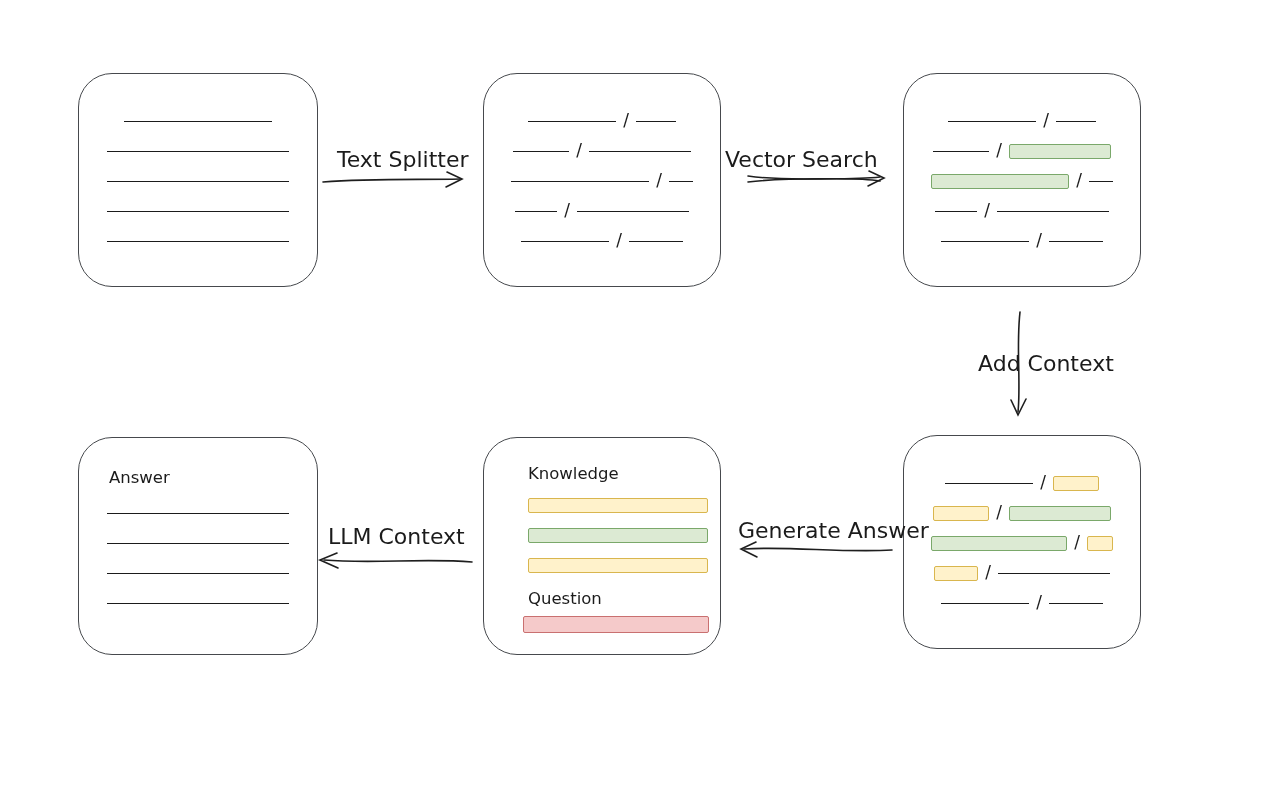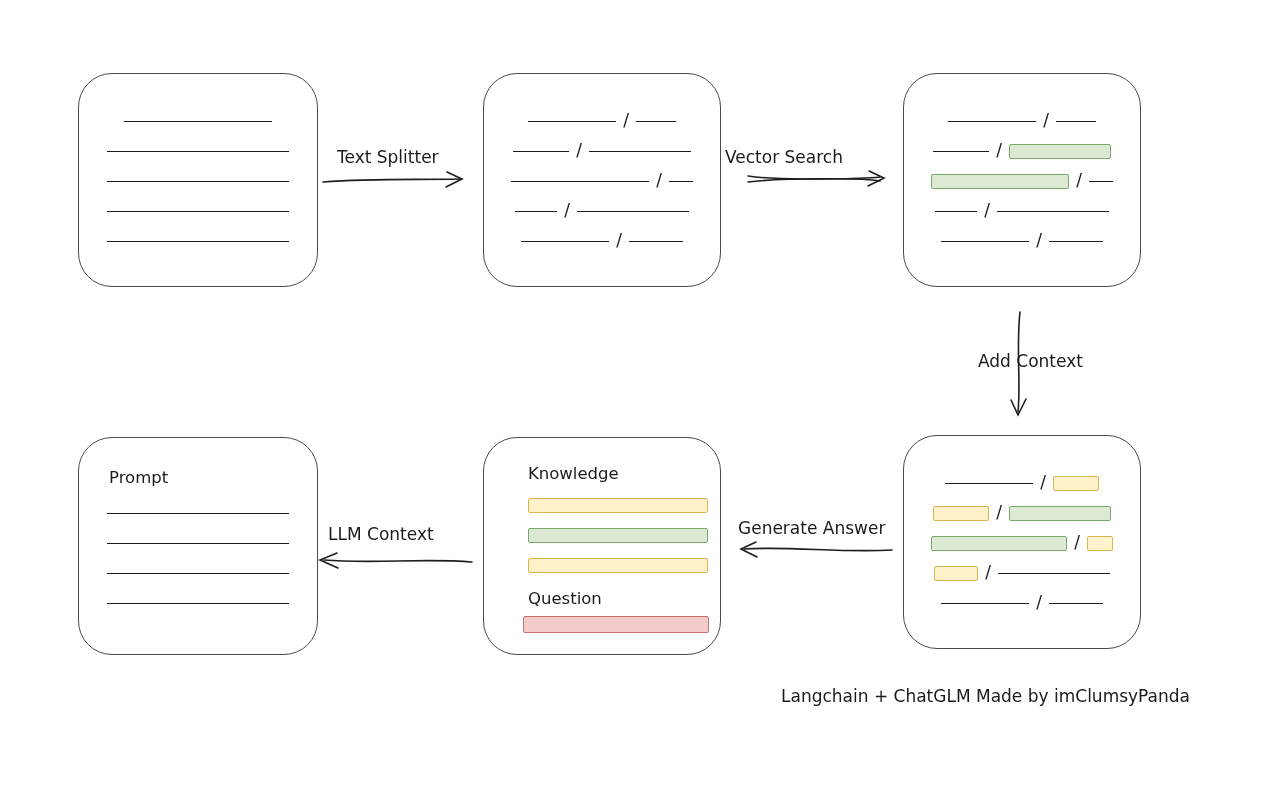--- a/index.html
+++ b/index.html
@@ -1,21 +1,21 @@
 <!DOCTYPE html>
 <html style="--ink: #1b1b1b; --box-border: #46494d; --green-fill: #dcead3; --green-border: #7aa86a; --yellow-fill: #fff2cb; --yellow-border: #d9b64e; --red-fill: #f5caca; --red-border: #c97070;"><head>
 <meta charset="utf-8">
 <style>
   *{margin:0;padding:0;box-sizing:border-box}
   html,body{background:#fff}
   body{font-family:"DejaVu Sans",sans-serif;width:1262px;height:792px;overflow:hidden}
   .canvas{position:relative;width:1262px;height:792px;background:#fff}
   .arrow-layer{position:absolute;left:0;top:0;width:1262px;height:792px;pointer-events:none}
   .panel{position:absolute;border:1.7px solid var(--box-border,#46494d);border-radius:34px;background:#fff}
-  .arrow-label{position:absolute;font-size:17px;color:var(--ink,#1b1b1b);text-align:left;white-space:nowrap}
+  .arrow-label{position:absolute;font-size:22px;color:var(--ink,#1b1b1b);text-align:left;white-space:nowrap}
   .node-label{font-size:16.5px;color:var(--ink,#1b1b1b)}
   .rows{width:100%}
   .seg-row{height:30px;display:flex;align-items:center;justify-content:center;gap:7px}
   .rows.left .seg-row{justify-content:flex-start}
   .seg{flex:none}
   .seg.line{height:0;border-top:1.6px solid var(--ink,#1b1b1b)}
   .seg.green{height:15px;background:var(--green-fill,#dcead3);border:1.2px solid var(--green-border,#7aa86a);border-radius:2px}
   .seg.yellow{height:15px;background:var(--yellow-fill,#fff2cb);border:1.2px solid var(--yellow-border,#d9b64e);border-radius:2px}
   .seg.red{height:17px;background:var(--red-fill,#f5caca);border:1.2px solid var(--red-border,#c97070);border-radius:2px}
   .slash{font-size:17px;color:var(--ink,#1b1b1b);line-height:1;transform:translateY(-1px)}
@@ -175,21 +175,21 @@
       </div>
     <div class="node-label" style="margin-top:9px">Question</div>
     <div class="rows left" style="margin-top:1px;margin-left:-5px">
         <div class="seg-row">
           <div class="seg red" style="width: 186px;"></div>
         </div>
       </div>
   </div>
 
   <div class="panel" style="left:78px;top:437px;width:240px;height:218px;padding-top:30px">
-    <div class="node-label" style="margin-left:30px">Prompt</div>
+    <div class="node-label" style="margin-left:30px">Answer</div>
     <div class="rows" style="margin-top:11px">
         <div class="seg-row">
           <div class="seg line" style="width: 182px;"></div>
         </div>
         <div class="seg-row">
           <div class="seg line" style="width: 182px;"></div>
         </div>
         <div class="seg-row">
           <div class="seg line" style="width: 182px;"></div>
         </div>
@@ -198,15 +198,14 @@
         </div>
       </div>
   </div>
 
   <div class="arrow-label" style="left:337px;top:147px;width:125px">Text Splitter</div>
   <div class="arrow-label" style="left:725px;top:147px;width:130px">Vector Search</div>
   <div class="arrow-label" style="left:978px;top:351px">Add Context</div>
   <div class="arrow-label" style="left:738px;top:518px;width:145px">Generate Answer</div>
   <div class="arrow-label" style="left:328px;top:524px;width:125px">LLM Context</div>
 
-  <div class="caption" style="left:781px;top:686px;width:402px">Langchain + ChatGLM Made by imClumsyPanda</div>
 
 </div>
 
 </body></html>

